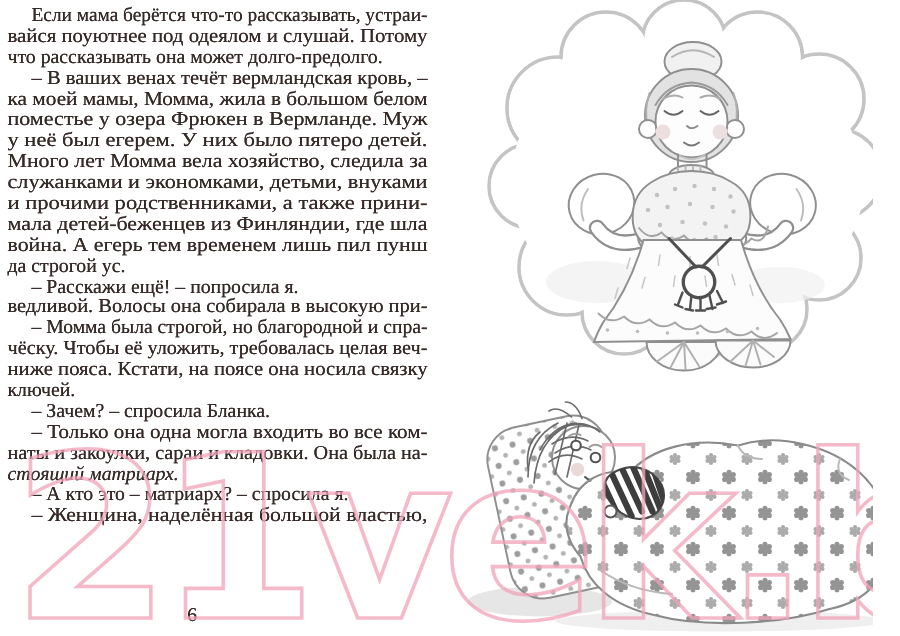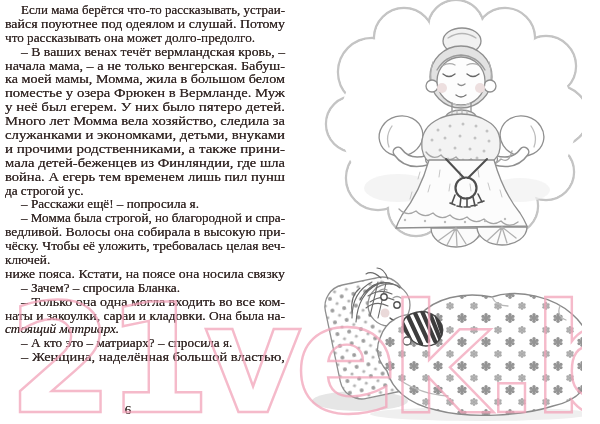--- a/index.html
+++ b/index.html
@@ -25,36 +25,35 @@
 </head>
 <body>
 
 <div class="page-shot">
 
   <div id="text-col" style="color: rgb(54, 42, 40);">
       <div class="line ind"><span style="transform: scaleX(0.9795);">Если мама берётся что-то рассказывать, устраи-</span></div>
       <div class="line"><span style="transform: scaleX(1.0528);">вайся поуютнее под одеялом и слушай. Потому</span></div>
       <div class="line endp"><span style="transform: scaleX(1);">что рассказывать она может долго-предолго.</span></div>
       <div class="line ind"><span style="transform: scaleX(1.0399);">– В ваших венах течёт вермландская кровь, –</span></div>
-      <div class="line"><span style="transform: scaleX(1.0807);">начала мама, – а не только венгерская. Бабуш-</span></div>
       <div class="line"><span style="transform: scaleX(1.0756);">ка моей мамы, Момма, жила в большом белом</span></div>
       <div class="line"><span style="transform: scaleX(1.1127);">поместье у озера Фрюкен в Вермланде. Муж</span></div>
       <div class="line"><span style="transform: scaleX(1.1374);">у неё был егерем. У них было пятеро детей.</span></div>
       <div class="line"><span style="transform: scaleX(1.1037);">Много лет Момма вела хозяйство, следила за</span></div>
       <div class="line"><span style="transform: scaleX(1.1224);">служанками и экономками, детьми, внуками</span></div>
       <div class="line"><span style="transform: scaleX(1.1398);">и прочими родственниками, а также прини-</span></div>
       <div class="line"><span style="transform: scaleX(1.1081);">мала детей-беженцев из Финляндии, где шла</span></div>
       <div class="line"><span style="transform: scaleX(1.1041);">война. А егерь тем временем лишь пил пунш</span></div>
       <div class="line endp"><span style="transform: scaleX(1);">да строгой ус.</span></div>
       <div class="line ind endp"><span style="transform: scaleX(1);">– Расскажи ещё! – попросила я.</span></div>
+      <div class="line"><span style="transform: scaleX(1.0343);">ведливой. Волосы она собирала в высокую при-</span></div>
       <div class="line ind"><span style="transform: scaleX(0.9923);">– Момма была строгой, но благородной и спра-</span></div>
-      <div class="line"><span style="transform: scaleX(1.0343);">ведливой. Волосы она собирала в высокую при-</span></div>
       <div class="line"><span style="transform: scaleX(1.0251);">чёску. Чтобы её уложить, требовалась целая веч-</span></div>
+      <div class="line"><span style="transform: scaleX(1.0465);">ниже пояса. Кстати, на поясе она носила связку</span></div>
       <div class="line endp"><span style="transform: scaleX(1);">ключей.</span></div>
-      <div class="line"><span style="transform: scaleX(1.0465);">ниже пояса. Кстати, на поясе она носила связку</span></div>
       <div class="line ind endp"><span style="transform: scaleX(1);">– Зачем? – спросила Бланка.</span></div>
       <div class="line ind"><span style="transform: scaleX(1.0625);">– Только она одна могла входить во все ком-</span></div>
       <div class="line"><span style="transform: scaleX(1.0212);">наты и закоулки, сараи и кладовки. Она была на-</span></div>
       <div class="line endp"><span style="transform: scaleX(1); font-style: italic;">стоящий матриарх.</span></div>
       <div class="line ind endp"><span style="transform: scaleX(1);">– А кто это – матриарх? – спросила я.</span></div>
       <div class="line ind"><span style="transform: scaleX(1.1);">– Женщина, наделённая большой властью,</span></div>
     </div>
 
   <div class="page-number">6</div>
 

